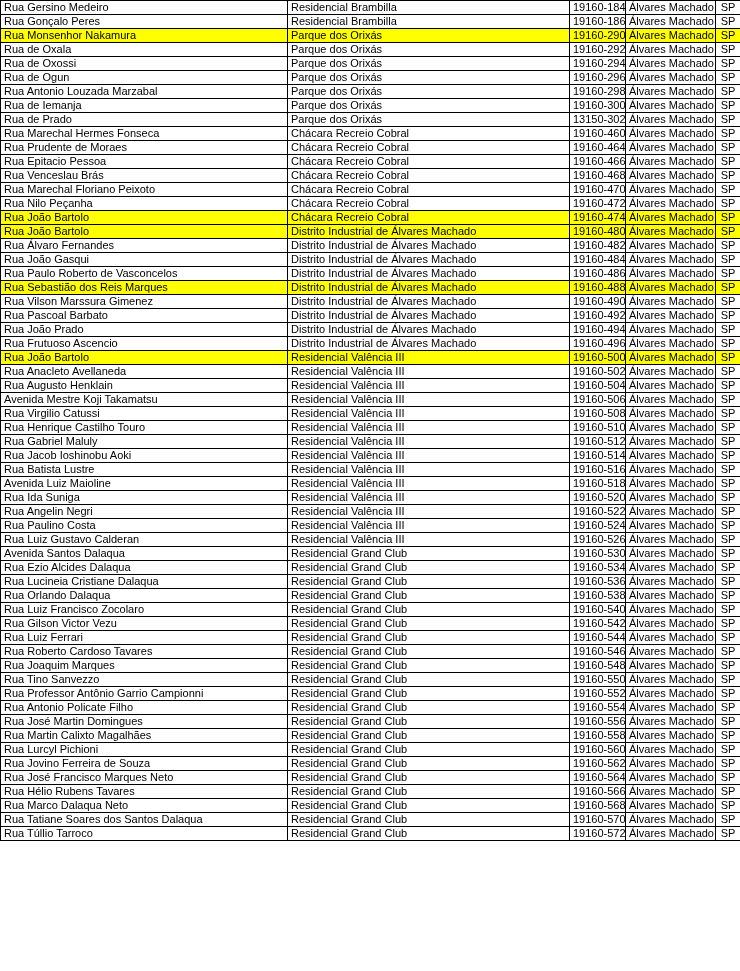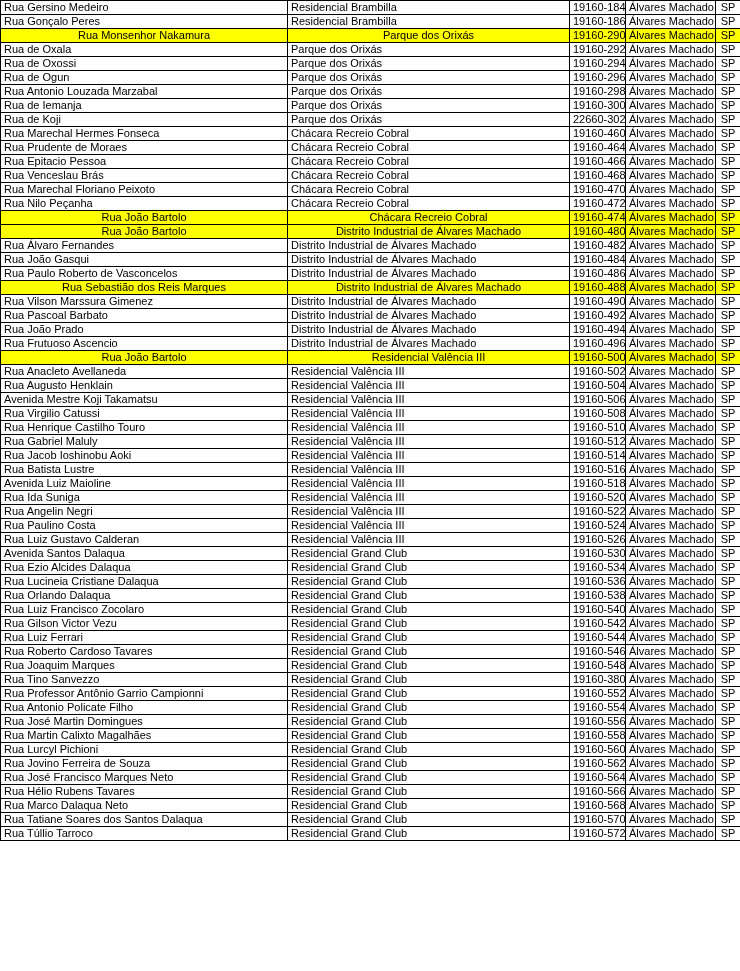--- a/index.html
+++ b/index.html
@@ -31,21 +31,20 @@
   }
   table.cep-table td.col-cep {
     text-align: right;
   }
   table.cep-table td.col-uf {
     text-align: center;
     padding: 0 1px;
   }
   table.cep-table tr.hl td {
     background: #ffff00;
-    text-align: center;
   }
 </style>
 </head>
 <body>
 
 <table class="cep-table">
   <colgroup>
     <col style="width:287px">
     <col style="width:282px">
     <col style="width:56px">
@@ -103,23 +102,23 @@
         <td class="col-uf">SP</td>
       </tr>
       <tr>
         <td class="col-street">Rua de Iemanja</td>
         <td class="col-district">Parque dos Orixás</td>
         <td class="col-cep">19160-300</td>
         <td class="col-city">Álvares Machado</td>
         <td class="col-uf">SP</td>
       </tr>
       <tr>
-        <td class="col-street">Rua de Koji</td>
-        <td class="col-district">Parque dos Orixás</td>
-        <td class="col-cep">22660-302</td>
+        <td class="col-street">Rua de Prado</td>
+        <td class="col-district">Parque dos Orixás</td>
+        <td class="col-cep">13150-302</td>
         <td class="col-city">Álvares Machado</td>
         <td class="col-uf">SP</td>
       </tr>
       <tr>
         <td class="col-street">Rua Marechal Hermes Fonseca</td>
         <td class="col-district">Chácara Recreio Cobral</td>
         <td class="col-cep">19160-460</td>
         <td class="col-city">Álvares Machado</td>
         <td class="col-uf">SP</td>
       </tr>
@@ -385,21 +384,21 @@
       <tr>
         <td class="col-street">Rua Joaquim Marques</td>
         <td class="col-district">Residencial Grand Club</td>
         <td class="col-cep">19160-548</td>
         <td class="col-city">Álvares Machado</td>
         <td class="col-uf">SP</td>
       </tr>
       <tr>
         <td class="col-street">Rua Tino Sanvezzo</td>
         <td class="col-district">Residencial Grand Club</td>
-        <td class="col-cep">19160-380</td>
+        <td class="col-cep">19160-550</td>
         <td class="col-city">Álvares Machado</td>
         <td class="col-uf">SP</td>
       </tr>
       <tr>
         <td class="col-street">Rua Professor Antônio Garrio Campionni</td>
         <td class="col-district">Residencial Grand Club</td>
         <td class="col-cep">19160-552</td>
         <td class="col-city">Álvares Machado</td>
         <td class="col-uf">SP</td>
       </tr>

